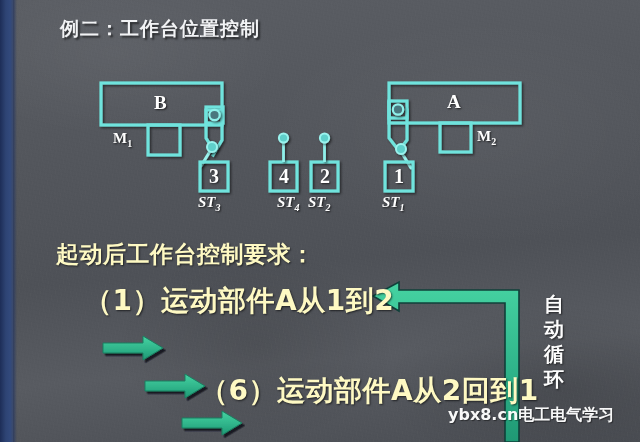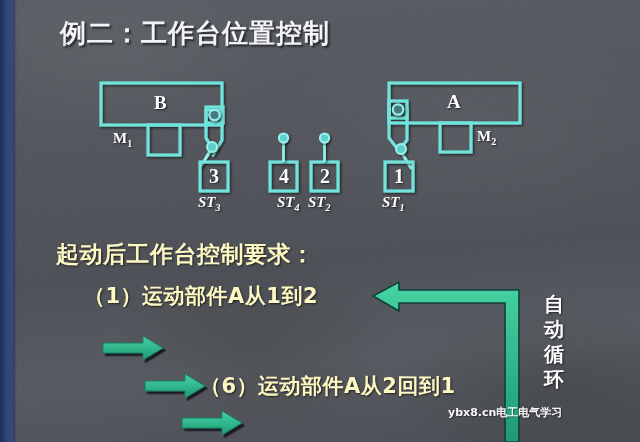--- a/index.html
+++ b/index.html
@@ -56,21 +56,21 @@
     color: #f2f3f5;
     font-family: "DejaVu Sans", sans-serif;
     font-weight: bold;
     letter-spacing: 1px;
     text-shadow: 2px 2px 2px rgba(0,0,0,0.55);
     white-space: nowrap;
   }
   #page-title {
     left: 60px;
     top: 16px;
-    font-size: 26px;
+    font-size: 19px;
   }
 
   
   #diagram {
     position: absolute;
     left: 0; top: 0;
     width: 640px;
     height: 442px;
     pointer-events: none;
   }
@@ -104,21 +104,21 @@
   .btxt {
     position: absolute;
     color: #fef9c3;
     font-family: "DejaVu Sans", sans-serif;
     font-weight: bold;
     text-shadow: 1px 1px 2px rgba(0,0,0,0.6);
     white-space: nowrap;
     letter-spacing: 0.5px;
   }
   #requirement-heading { left: 56px; top: 239px; font-size: 23px; }
-  .step-line { font-size: 21px; }
+  .step-line { font-size: 28px; }
   #step-1 { left: 84px;  top: 282px; }
   #step-2 { left: 165px; top: 330px; }
   #step-3 { left: 200px; top: 372px; }
   #step-4 { left: 238px; top: 408px; }
 
   #cycle-label {
     position: absolute;
     left: 540px;
     top: 292px;
     width: 28px;
@@ -130,21 +130,21 @@
     text-align: center;
     text-shadow: 1px 1px 2px rgba(0,0,0,0.6);
   }
   #cycle-label span { display: block; }
 
   #watermark {
     position: absolute;
     left: 448px;
     top: 405px;
     font-family: "DejaVu Sans", sans-serif;
-    font-size: 11px;
+    font-size: 16px;
     font-weight: bold;
     color: #ffffff;
     letter-spacing: 0px;
     text-shadow: 1px 1px 1px rgba(0,0,0,0.45);
     white-space: nowrap;
     opacity: 0.96;
   }
   #watermark .wm-site { color: #ffffff; }
 </style>
 </head>

